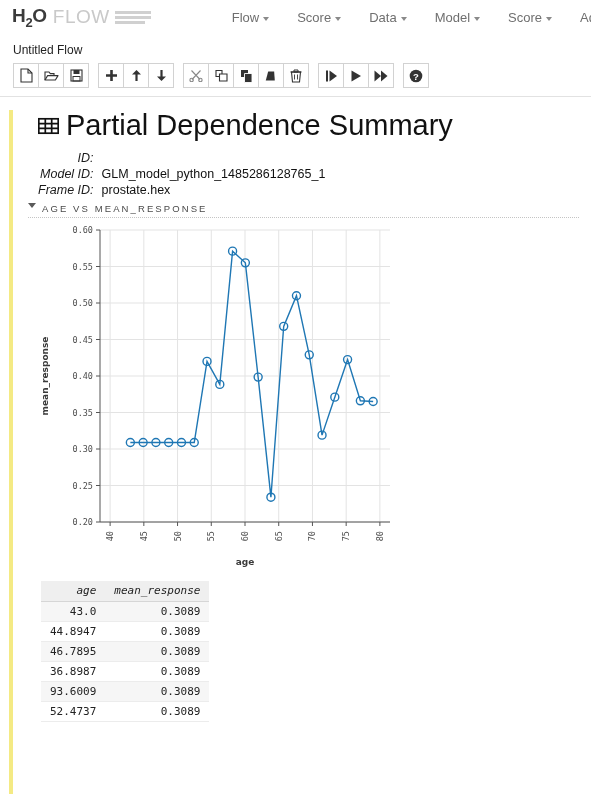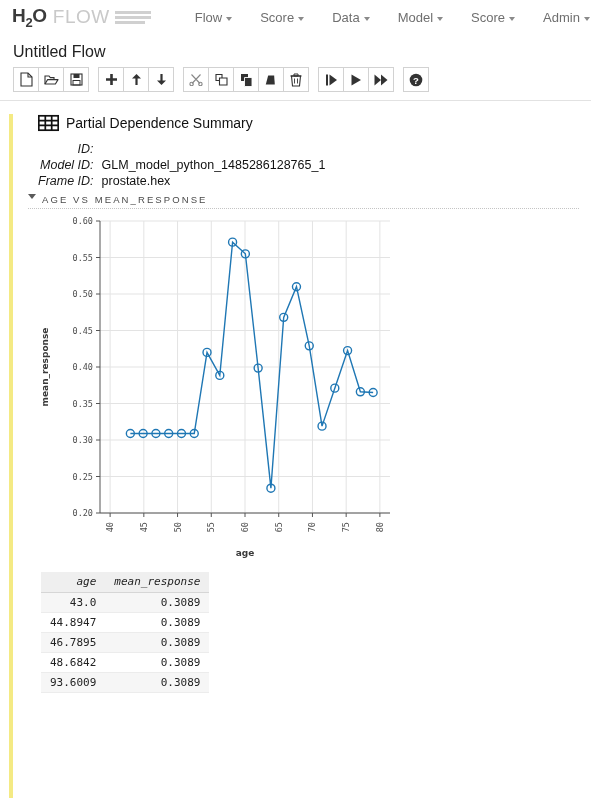--- a/index.html
+++ b/index.html
@@ -11,20 +11,21 @@
     overflow: hidden;
   }
 
   
   .navbar {
     height: 35px;
     display: flex;
     align-items: center;
     background: #ffffff;
     padding-left: 12px;
+    gap: 37px;
   }
   .logo {
     display: flex;
     align-items: center;
     margin-right: 30px;
     user-select: none;
   }
   .logo-h2o {
     font-family: "Liberation Sans", sans-serif;
     font-size: 19px;
@@ -65,21 +66,21 @@
     width: 0; height: 0;
     border-left: 3.5px solid transparent;
     border-right: 3.5px solid transparent;
     border-top: 4px solid #8a8a8a;
     margin-left: 4px;
     vertical-align: middle;
   }
 
   
   .flow-title {
-    font-size: 16px;
+    font-size: 12px;
     color: #222;
     padding: 8px 0 6px 13px;
   }
 
   
   .toolbar {
     display: flex;
     align-items: center;
     padding-left: 13px;
     padding-bottom: 8px;
@@ -112,21 +113,21 @@
     top: 13px;
     width: 4px;
     height: 684px;
     background: #f4ea84;
   }
   .cell-body { padding-left: 38px; padding-right: 12px; }
 
   .pd-header {
     display: flex;
     align-items: center;
-    font-size: 14px;
+    font-size: 29px;
     color: #111;
     margin-bottom: 8px;
   }
   .grid-icon { margin-right: 7px; display: inline-flex; }
 
   .meta-table { border-collapse: collapse; margin-bottom: 5px; }
   .meta-table td { padding: 1px 0; vertical-align: top; }
   .meta-label {
     font-style: italic;
     font-size: 12.5px;
@@ -473,24 +474,28 @@
           </tr>
           <tr>
             <td>44.8947</td>
             <td>0.3089</td>
           </tr>
           <tr>
             <td>46.7895</td>
             <td>0.3089</td>
           </tr>
           <tr>
-            <td>48.6842</td>
+            <td>36.8987</td>
             <td>0.3089</td>
           </tr>
           <tr>
             <td>93.6009</td>
+            <td>0.3089</td>
+          </tr>
+          <tr>
+            <td>52.4737</td>
             <td>0.3089</td>
           </tr>
         </tbody>
     </table>
 
   </div>
 </div>
 
 </body></html>

